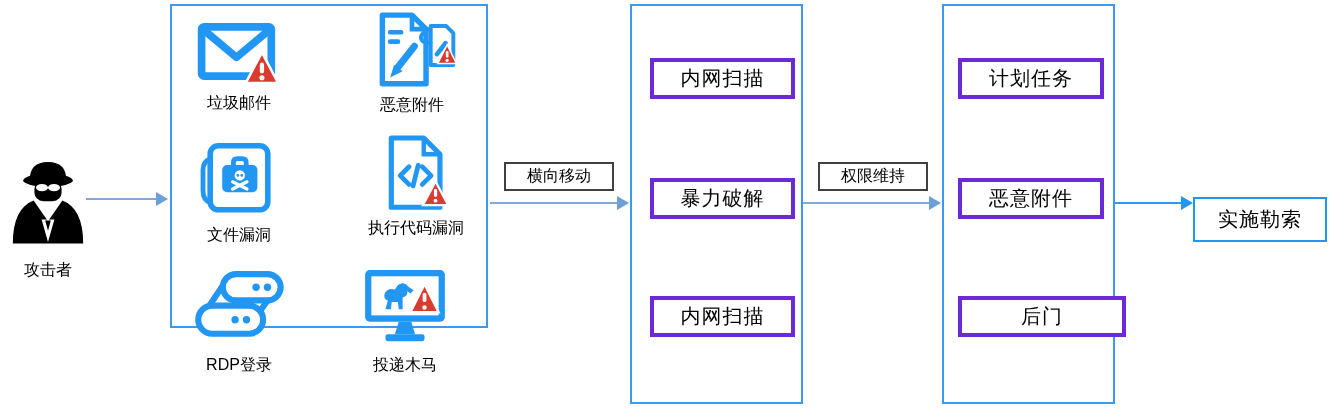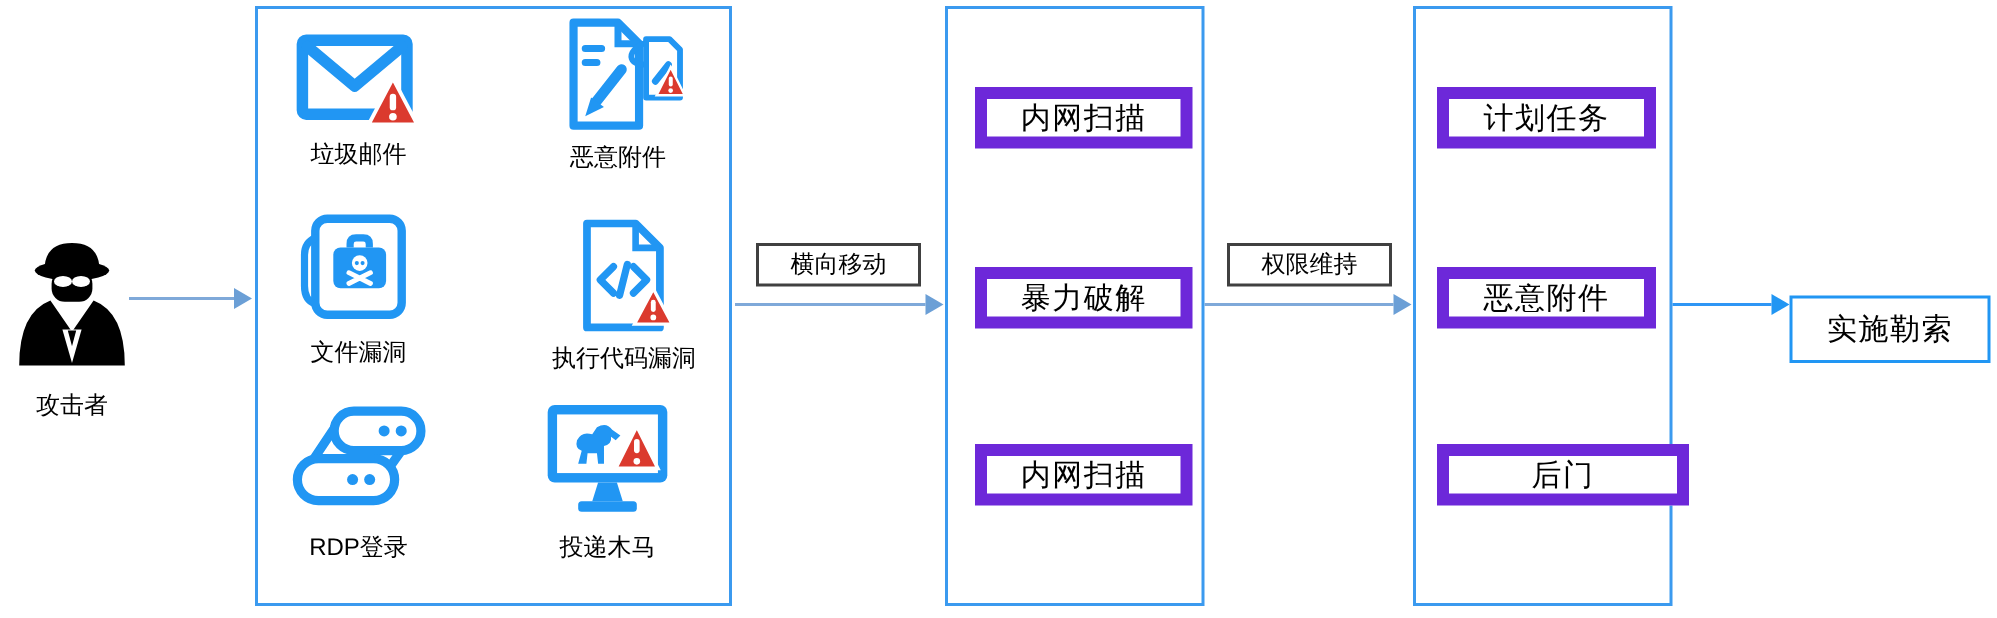--- a/index.html
+++ b/index.html
@@ -2,21 +2,21 @@
 <html><head>
 <meta charset="utf-8">
 <style>
   html,body{margin:0;padding:0;background:#ffffff;}
   #canvas{
     position:relative;width:1331px;height:412px;background:#ffffff;overflow:hidden;
     font-family:"Liberation Sans","DejaVu Sans",sans-serif;color:#111;
   }
   .bigbox{position:absolute;border:2px solid #3b9aef;background:#fff;box-sizing:border-box;}
   .subbox{
-    position:absolute;border:8px solid #6d28d9;background:#fff;box-sizing:border-box;
+    position:absolute;border:4px solid #6d28d9;background:#fff;box-sizing:border-box;
     display:flex;align-items:center;justify-content:center;
     font-size:20px;letter-spacing:1px;color:#000;
   }
   .labelbox{
     position:absolute;border:2px solid #404040;background:#fff;box-sizing:border-box;
     display:flex;align-items:center;justify-content:center;font-size:16px;color:#000;
   }
   .item{position:absolute;width:120px;display:flex;flex-direction:column;align-items:center;}
   .item .caption{margin-top:5px;font-size:16px;color:#000;white-space:nowrap;text-align:center;}
   .arrow{position:absolute;display:flex;align-items:center;height:14px;}
@@ -50,21 +50,21 @@
     <path d="M42,82 L50,110 L58,82 Z" fill="#fff"></path>
     <path d="M46.5,83 L50,96 L53.5,83 Z" fill="#000"></path>
   </svg>
   <div class="attacker-label" style="left:0;top:260px;width:96px;">攻击者</div>
 
   <div class="arrow" style="left:86px;top:192px;width:82px;">
     <div class="line"></div>
     <div class="head"></div>
   </div>
 
-  <div class="bigbox" style="left:170px;top:4px;width:318px;height:400px;">
+  <div class="bigbox" style="left:170px;top:4px;width:318px;height:324px;">
 
     <div class="item" style="left:7px;top:14px;">
       <svg width="86" height="68" viewBox="0 0 100 80">
         <rect x="6" y="8" width="82" height="58" rx="3" fill="#fff" stroke="#2196f3" stroke-width="9"></rect>
         <polyline points="10,13 47,44 84,13" fill="none" stroke="#2196f3" stroke-width="9" stroke-linecap="round" stroke-linejoin="round"></polyline>
         <g>
           <path d="M77,38 L96,74 H58 Z" fill="#db3a2e" stroke="#fff" stroke-width="3"></path>
           <rect x="74.5" y="50" width="5" height="13" rx="2.5" fill="#fff"></rect>
           <circle cx="77" cy="68" r="3" fill="#fff"></circle>
         </g>
@@ -98,21 +98,21 @@
         <path d="M43,30 v-3 q0,-5 5,-5 h6 q5,0 5,5 v3" fill="none" stroke="#2196f3" stroke-width="6"></path>
         <rect x="29" y="30" width="44" height="34" rx="6" fill="#2196f3"></rect>
         <circle cx="51" cy="43" r="6.5" fill="#fff"></circle>
         <circle cx="48.6" cy="43" r="1.7" fill="#2196f3"></circle>
         <circle cx="53.4" cy="43" r="1.7" fill="#2196f3"></circle>
         <path d="M42,51 L60,60 M60,51 L42,60" stroke="#fff" stroke-width="4" stroke-linecap="round"></path>
       </svg>
       <div class="caption">文件漏洞</div>
     </div>
 
-    <div class="item" style="left:184px;top:138px;">
+    <div class="item" style="left:184px;top:127px;">
       <svg width="70" height="80" viewBox="0 0 95 105">
         <path d="M14,5 H58 L80,27 V99 H14 Z" fill="#fff" stroke="#2196f3" stroke-width="7" stroke-linejoin="round"></path>
         <path d="M58,5 V27 H80" fill="none" stroke="#2196f3" stroke-width="6"></path>
         <polyline points="38,44 26,56 38,68" fill="none" stroke="#2196f3" stroke-width="6.5" stroke-linecap="round" stroke-linejoin="round"></polyline>
         <polyline points="56,44 68,56 56,68" fill="none" stroke="#2196f3" stroke-width="6.5" stroke-linecap="round" stroke-linejoin="round"></polyline>
         <path d="M50.5,42 L43.5,70" stroke="#2196f3" stroke-width="6.5" stroke-linecap="round"></path>
         <g>
           <path d="M74,64 L91,96 H57 Z" fill="#db3a2e" stroke="#fff" stroke-width="3"></path>
           <rect x="71.8" y="74" width="4.4" height="11" rx="2.2" fill="#fff"></rect>
           <circle cx="74" cy="90" r="2.6" fill="#fff"></circle>

